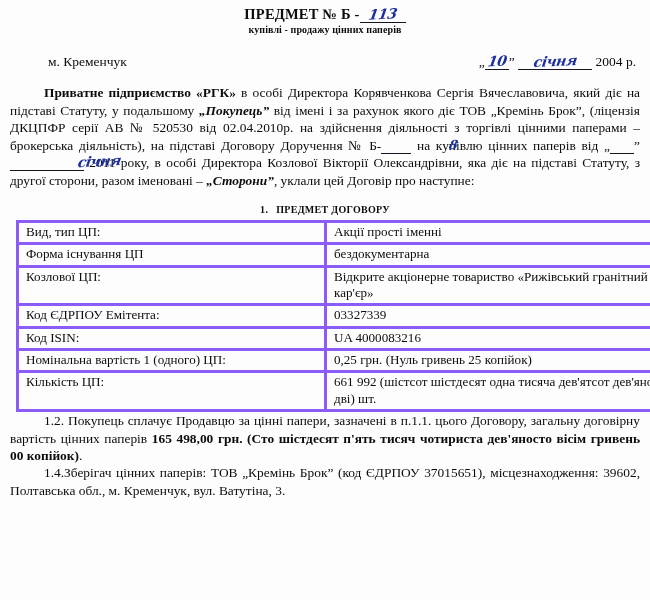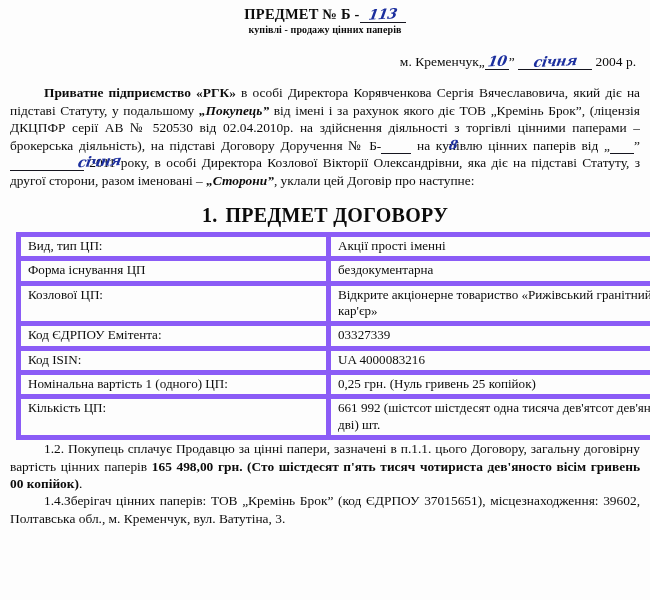--- a/index.html
+++ b/index.html
@@ -62,21 +62,21 @@
     line-height: 1.05;
   }
   .slot-title { width: 46px; }
   .slot-day   { width: 24px; }
   .slot-month { width: 74px; }
   .slot-num   { width: 30px; }
 
   
   .city-row {
     display: flex;
-    justify-content: flex-end;
+    justify-content: space-between;
     align-items: flex-end;
     margin-top: 19px;
     padding: 0 4px 0 38px;
     font-size: 13.5px;
   }
   .city { white-space: nowrap; }
   .date-group { white-space: nowrap; font-size: 13.5px; }
   .quote-l { font-size: 13.5px; }
 
   
@@ -91,38 +91,38 @@
   .b { font-weight: bold; }
   .bi { font-weight: bold; font-style: italic; }
 
   .block-parties { margin-top: 14px; }
   .block-parties p.para + p.para { margin-top: 1px; }
 
   
   .section-head {
     text-align: center;
     font-weight: bold;
-    font-size: 20px;
+    font-size: 10px;
     margin-top: 15px;
     letter-spacing: 0.3px;
   }
   .section-head .num { margin-right: 8px; }
 
   .p11 { margin-top: 13px; }
 
   
   table.sec-table {
     border-collapse: collapse;
     width: 630px;
     margin: 5px 0 0 6px;
     font-size: 13.1px;
     table-layout: fixed;
   }
   table.sec-table td {
-    border: 5px solid #8b5cf6;
+    border: 3px solid #8b5cf6;
     padding: 1px 6px 2px 7px;
     vertical-align: top;
     line-height: 1.25;
     margin-left: 28px;
   }
   table.sec-table td.k { width: 292px; }
   table.sec-table td.v { width: 338px; }
 
   
   .p12 { margin-top: 7px; }

